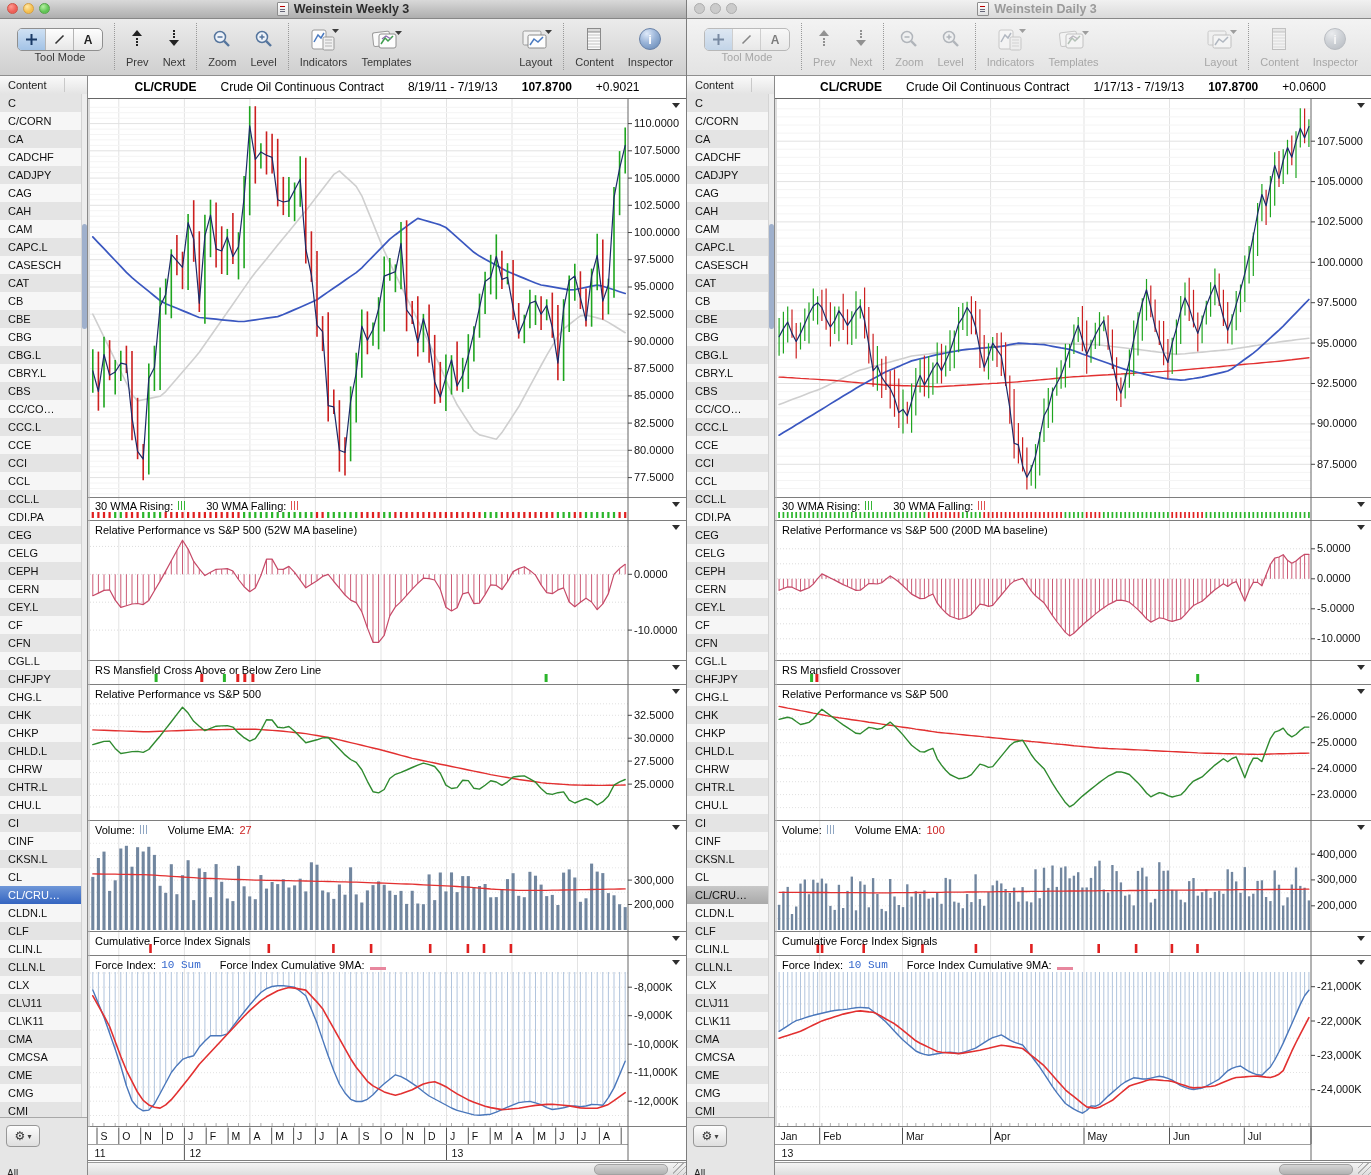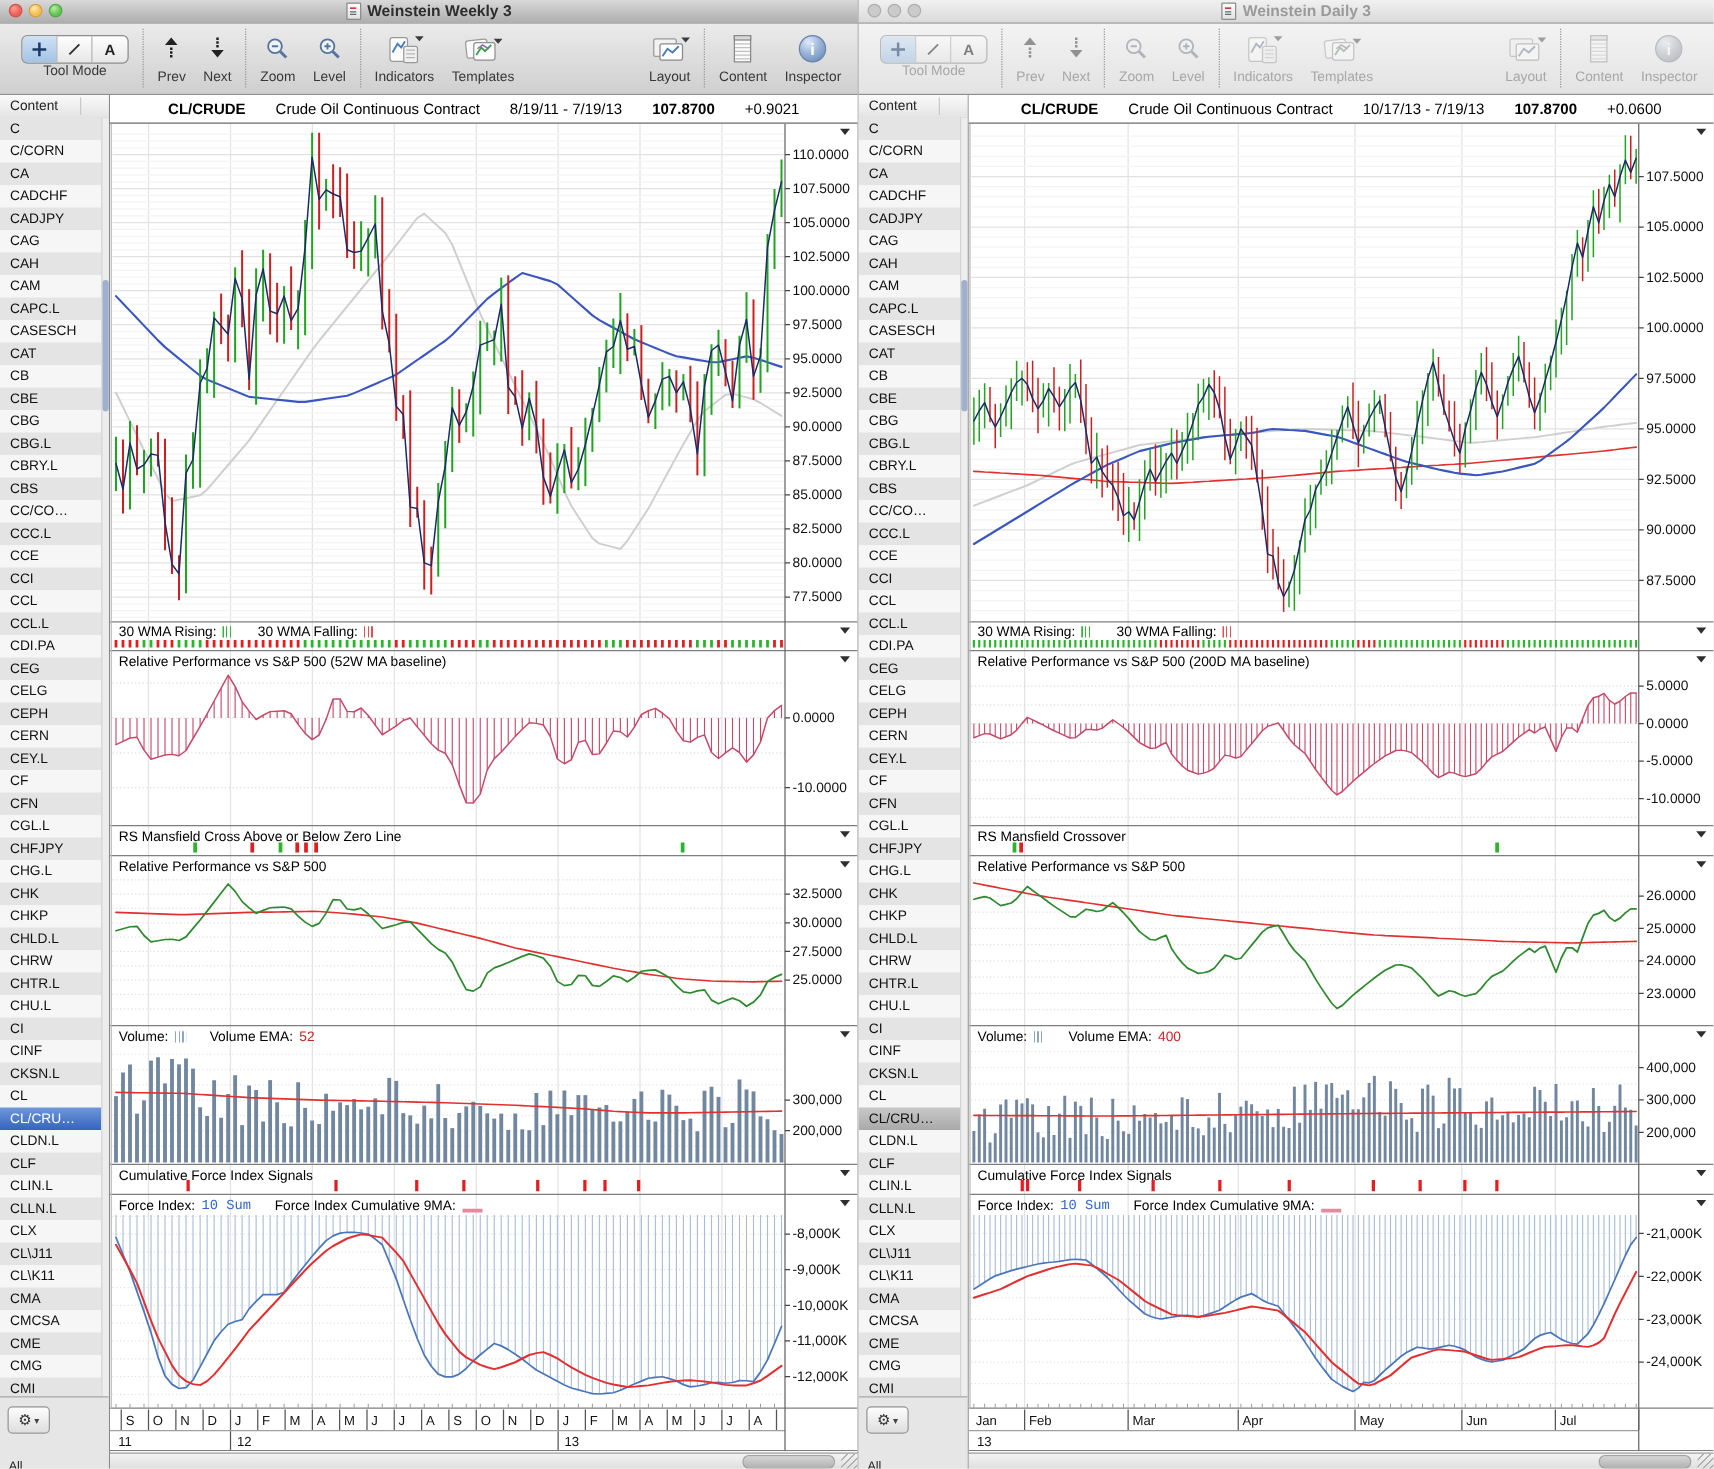--- a/index.html
+++ b/index.html
@@ -1100,21 +1100,21 @@
         <span style="margin-left:14px">30 WMA Falling:</span>
             <span class="tickglyph tg-red"></span>
       </div>
       <div class="ph" style="top:424px">Relative Performance vs S&amp;P 500 (52W MA baseline)</div>
       <div class="ph" style="top:564px">RS Mansfield Cross Above or Below Zero Line</div>
       <div class="ph" style="top:588px">Relative Performance vs S&amp;P 500</div>
       <div class="ph" style="top:724px">
         <span>Volume:</span>
             <span class="tickglyph tg-blue"></span>
         <span style="margin-left:14px">Volume EMA:</span>
-            <span class="red-txt">52</span>
+            <span class="red-txt">27</span>
       </div>
       <div class="ph" style="top:835px">Cumulative Force Index Signals</div>
       <div class="ph" style="top:859px">
         <span>Force Index:</span>
             <span class="blue-txt">10 Sum</span>
         <span style="margin-left:14px">Force Index Cumulative 9MA:</span>
             <span class="pink-dash"></span>
       </div>
       <div class="period"><span>Weekly</span><span class="car">▾</span></div>
     </div>
@@ -1335,21 +1335,21 @@
             <span class="car">▾</span>
           </div>
       <div class="sb-all">All</div>
     </div>
   </div>
 
   <div class="main">
     <div class="hdrstrip">
       <span class="sym">CL/CRUDE</span>
       <span>Crude Oil Continuous Contract</span>
-      <span>10/17/13 - 7/19/13</span>
+      <span>1/17/13 - 7/19/13</span>
       <span class="sym">107.8700</span>
       <span>+0.0600</span>
     </div>
     <div class="panes">
       <svg id="win2-svg" width="596" height="1062" viewBox="0 0 596 1062">
             <rect x="0" y="0" width="596" height="1062" fill="#fff"></rect>
             <line x1="44.7" y1="0.0" x2="44.7" y2="1028.0" stroke="#e3e3e3" stroke-width="1"></line>
             <line x1="127.5" y1="0.0" x2="127.5" y2="1028.0" stroke="#e3e3e3" stroke-width="1"></line>
             <line x1="215.6" y1="0.0" x2="215.6" y2="1028.0" stroke="#e3e3e3" stroke-width="1"></line>
             <line x1="309.0" y1="0.0" x2="309.0" y2="1028.0" stroke="#e3e3e3" stroke-width="1"></line>
@@ -2236,21 +2236,21 @@
         <span style="margin-left:14px">30 WMA Falling:</span>
             <span class="tickglyph tg-red"></span>
       </div>
       <div class="ph" style="top:424px">Relative Performance vs S&amp;P 500 (200D MA baseline)</div>
       <div class="ph" style="top:564px">RS Mansfield Crossover</div>
       <div class="ph" style="top:588px">Relative Performance vs S&amp;P 500</div>
       <div class="ph" style="top:724px">
         <span>Volume:</span>
             <span class="tickglyph tg-blue"></span>
         <span style="margin-left:14px">Volume EMA:</span>
-            <span class="red-txt">400</span>
+            <span class="red-txt">100</span>
       </div>
       <div class="ph" style="top:835px">Cumulative Force Index Signals</div>
       <div class="ph" style="top:859px">
         <span>Force Index:</span>
             <span class="blue-txt">10 Sum</span>
         <span style="margin-left:14px">Force Index Cumulative 9MA:</span>
             <span class="pink-dash"></span>
       </div>
       <div class="period"><span>Volume</span><span class="car">▾</span></div>
     </div>

